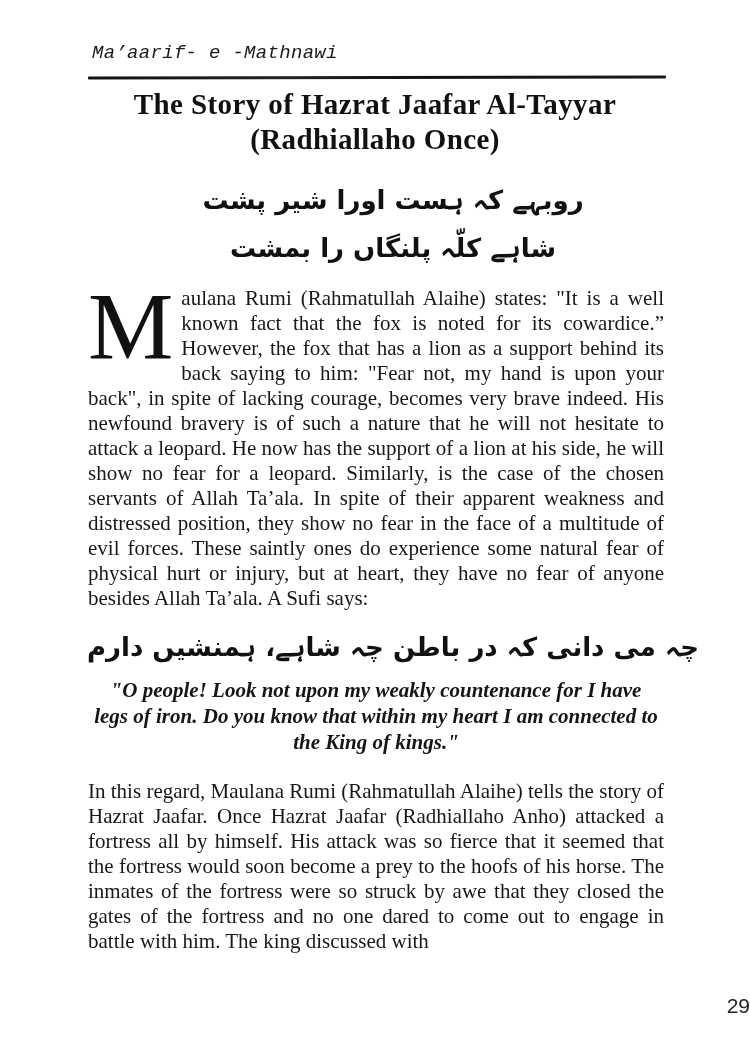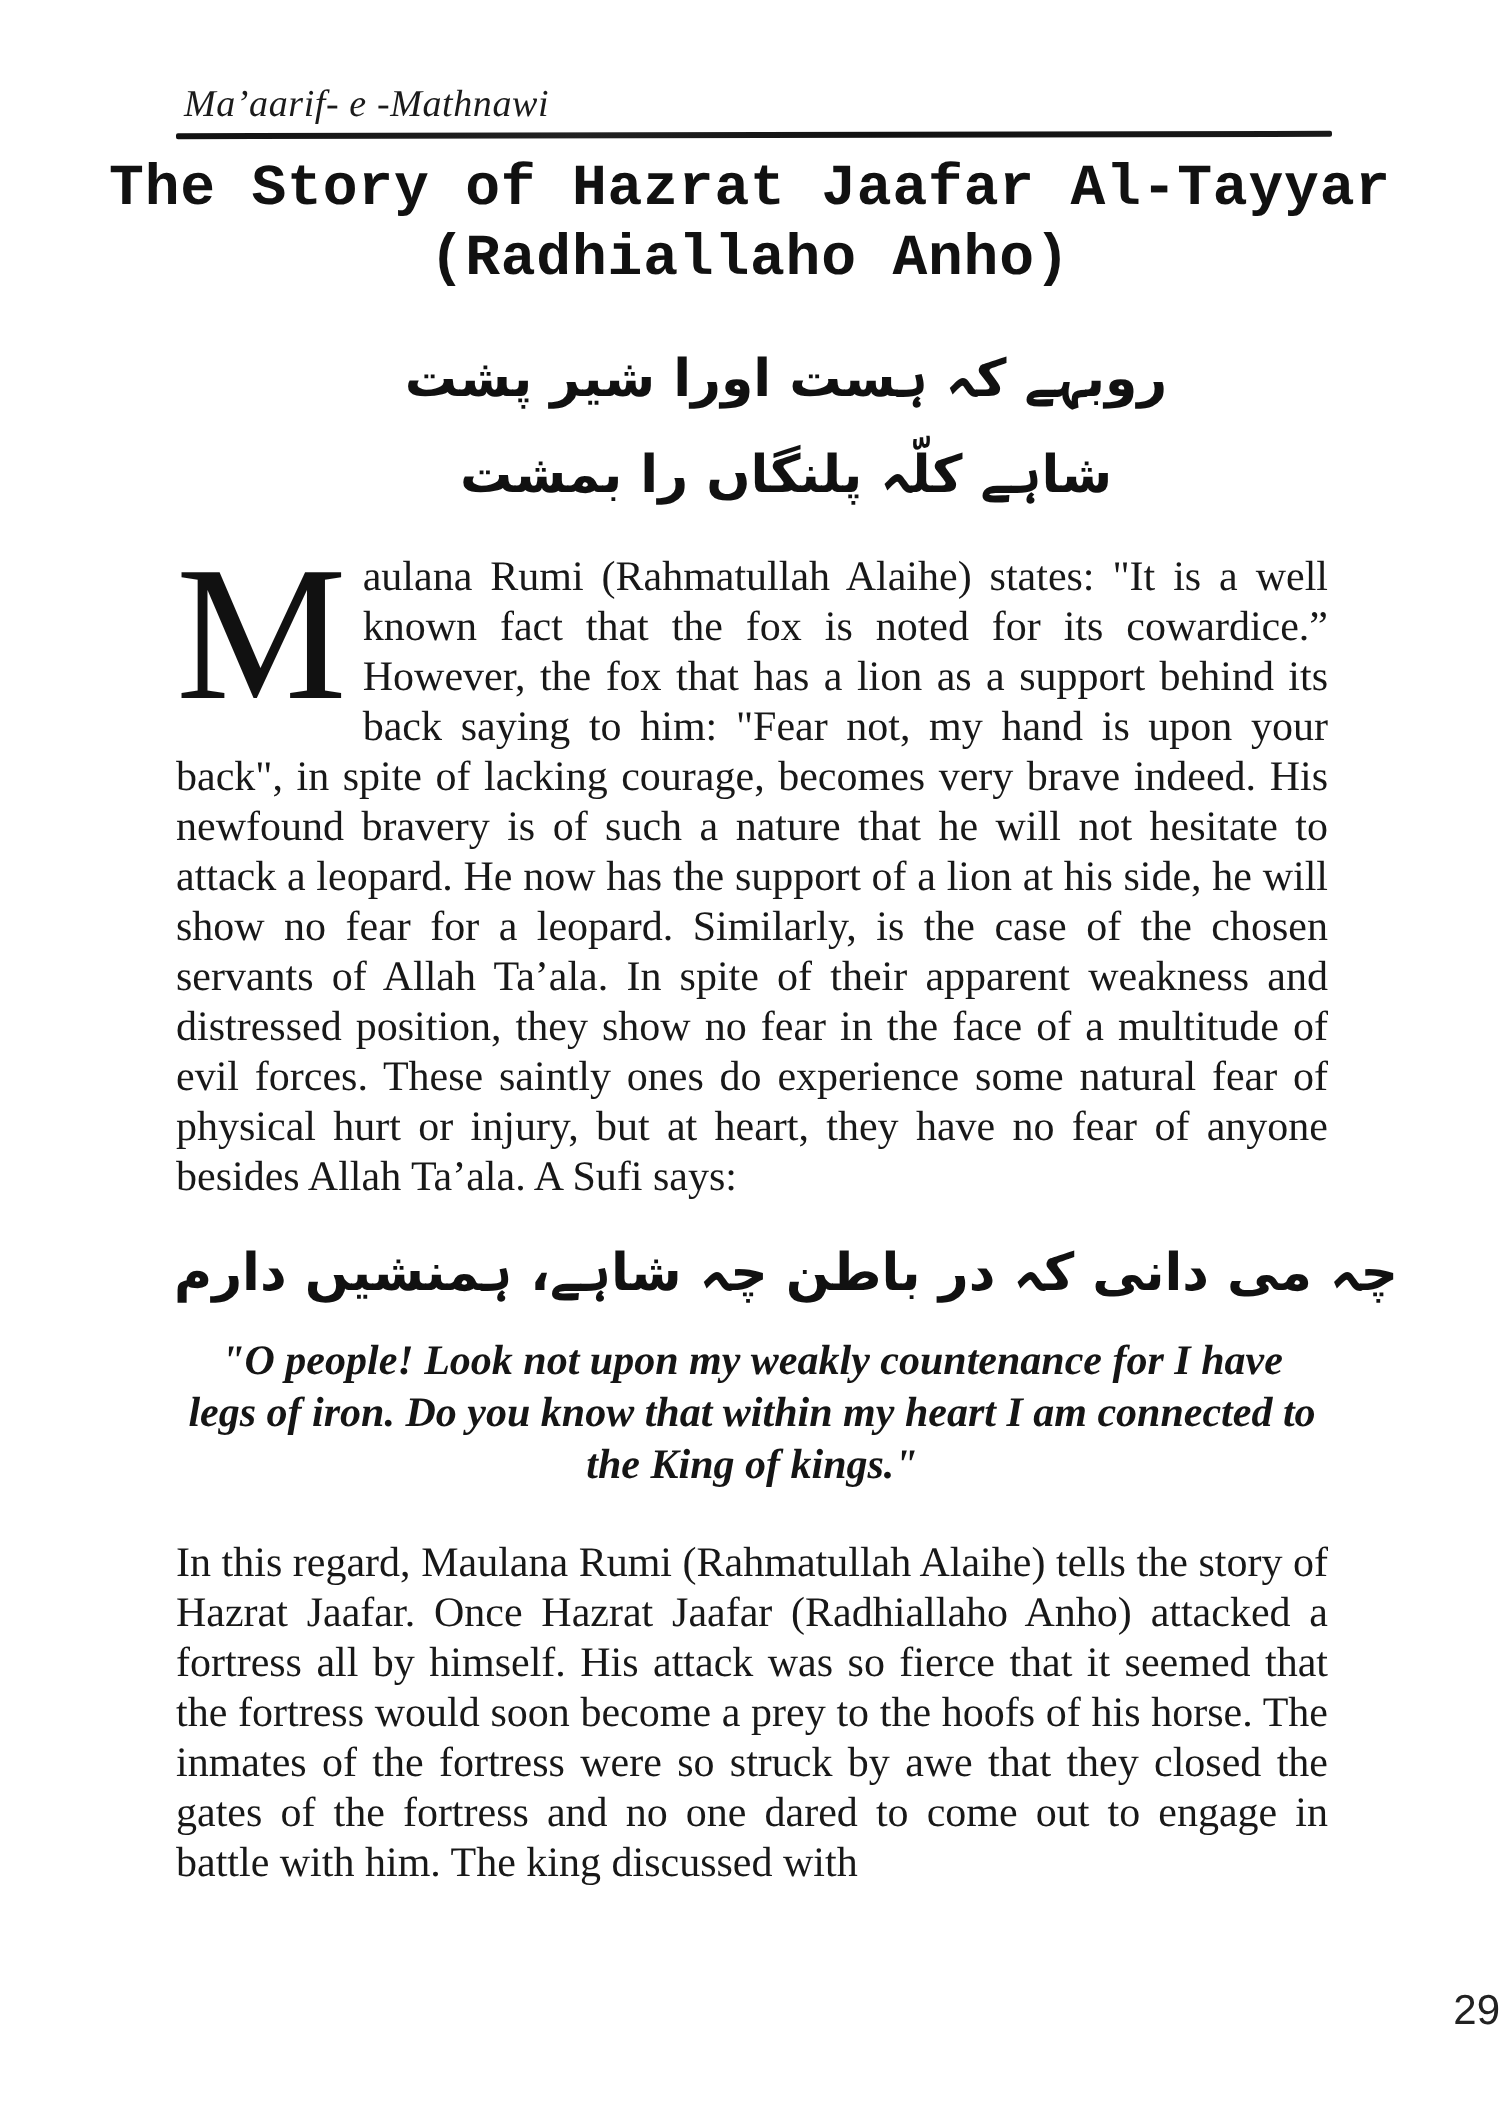--- a/index.html
+++ b/index.html
@@ -17,38 +17,38 @@
     font-family: "Liberation Serif", serif;
     overflow: hidden;
     box-sizing: border-box;
   }
   
   .running-header {
     padding-top: 42px;
     margin: 0 84px 0 88px;
   }
   .running-header-text {
-    font-family: Liberation Serif, serif;
+    font-family: Liberation Mono, monospace;
     font-style: italic;
     font-size: 19px;
     letter-spacing: 0.3px;
     display: inline-block;
-    padding: 0 6px 2px 4px;
+    padding: 0 6px 12px 4px;
   }
   .header-rule {
     height: 3px;
     background: linear-gradient(to right, #111 0%, #222 35%, #111 60%, #1a1a1a 100%);
     border-radius: 1px;
     transform: rotate(-0.12deg);
   }
   
   .chapter-title {
     margin-top: 8px;
     text-align: center;
-    font-family: Liberation Mono, monospace;
+    font-family: Liberation Serif, serif;
     font-weight: 700;
     font-size: 29px;
     line-height: 35px;
     letter-spacing: 0.4px;
     color: #111;
   }
   
   .persian-couplet {
     direction: rtl;
     text-align: center;
@@ -109,21 +109,21 @@
 
 <div class="page">
 
   <div class="running-header">
     <span class="running-header-text">Ma’aarif- e -Mathnawi</span>
     <div class="header-rule"></div>
   </div>
 
   <h1 class="chapter-title">
     <div>The Story of Hazrat Jaafar Al-Tayyar</div>
-    <div>(Radhiallaho Anho)</div>
+    <div>(Radhiallaho Once)</div>
   </h1>
 
   <div class="persian-couplet couplet-1">
     <div class="verse-line">روبہے کہ ہست اورا شیر پشت</div>
     <div class="verse-line">شاہے کلّہ  پلنگاں  را  بمشت</div>
   </div>
 
   <p class="body-paragraph paragraph-1">
     <span class="drop-cap">M</span>
     <span>aulana Rumi (Rahmatullah Alaihe) states: "It is a well known fact that the fox is noted for its cowardice.” However, the fox that has a lion as a support behind its back saying to him: "Fear not, my hand is upon your back", in spite of lacking courage, becomes very brave indeed. His newfound bravery is of such a nature that he will not hesitate to attack a leopard. He now has the support of a lion at his side, he will show no fear for a leopard. Similarly, is the case of the chosen servants of Allah Ta’ala. In spite of their apparent weakness and distressed position, they show no fear in the face of a multitude of evil forces. These saintly ones do experience some natural fear of physical hurt or injury, but at heart, they have no fear of anyone besides Allah Ta’ala. A Sufi says:</span>

